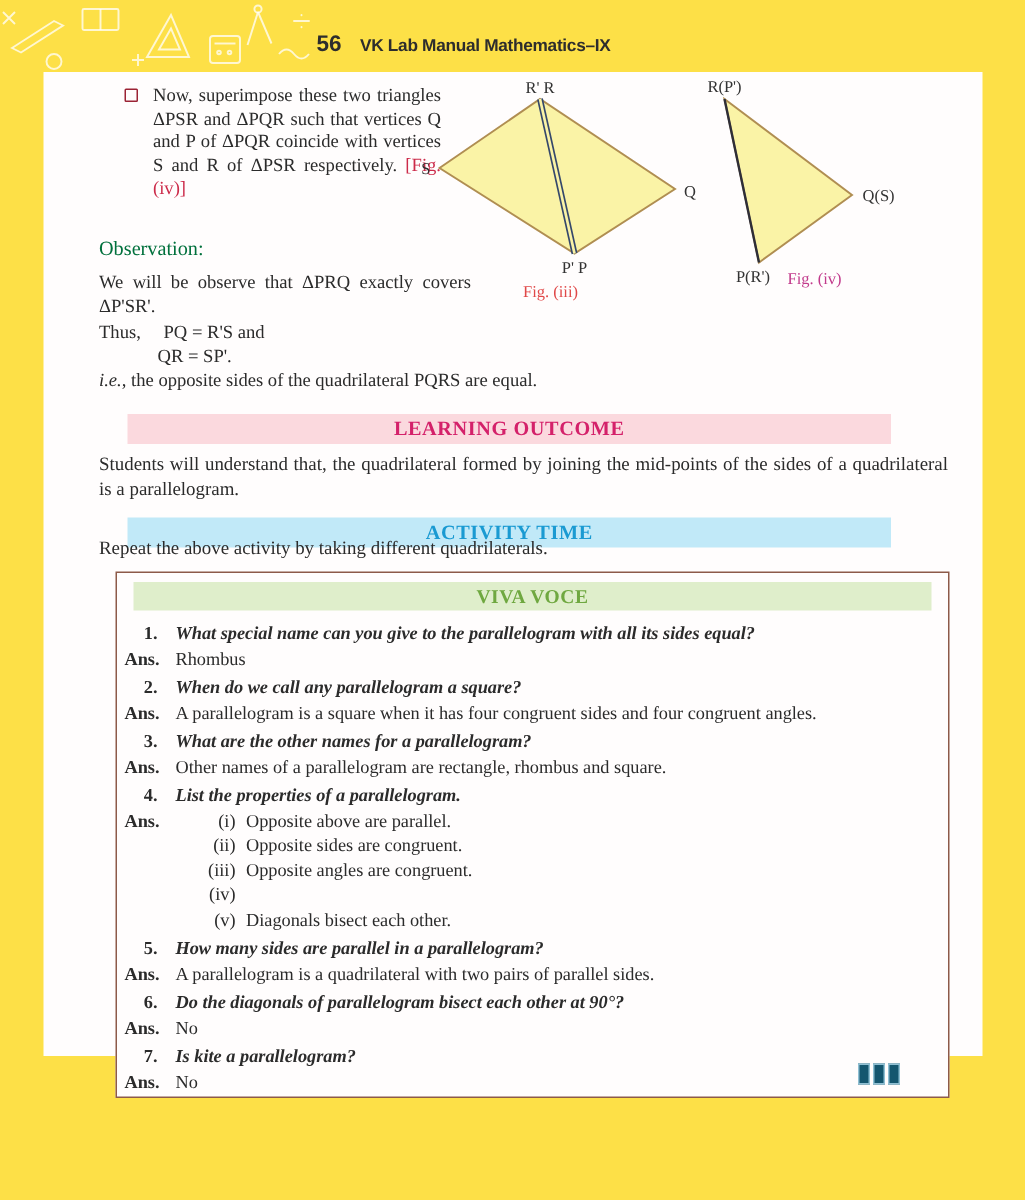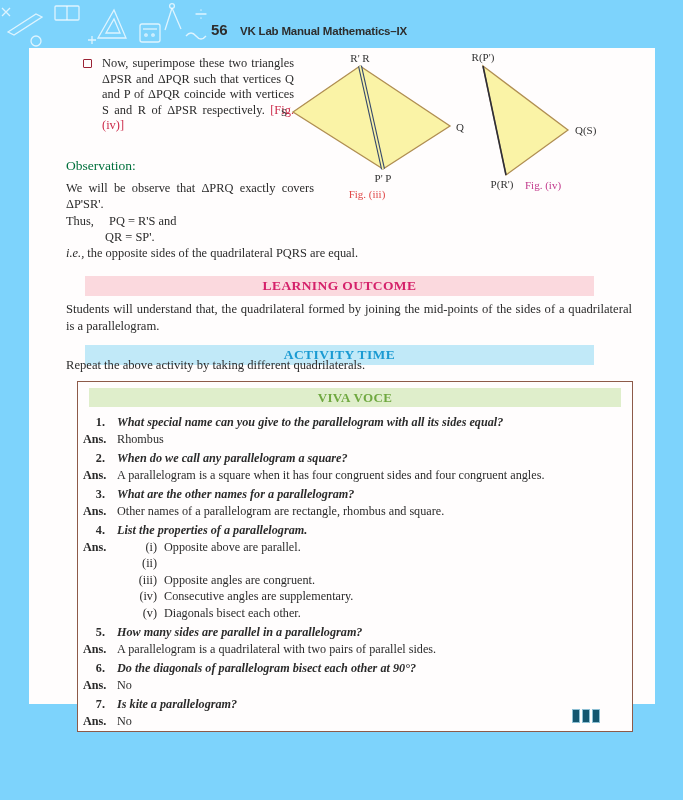--- a/index.html
+++ b/index.html
@@ -1,18 +1,18 @@
 <!DOCTYPE html>
 <html><head>
 <meta charset="utf-8">
 <style>
   * { margin:0; padding:0; box-sizing:border-box; }
   html,body { width:683px; height:800px; }
   body { font-family:"Liberation Serif","DejaVu Serif",serif; color:#2b2b2b; }
-  .page { position:relative; width:683px; height:800px; background:#7dd3fc; overflow:hidden;padding-left:20px; }
+  .page { position:relative; width:683px; height:800px; background:#fde047; overflow:hidden;padding-left:20px; }
 
   .doodles { position:absolute; left:0; top:0; }
   .page-num { position:absolute; left:211px; top:21px; font-family:"Liberation Sans","DejaVu Sans",sans-serif;
               font-weight:bold; font-size:15px; color:#2d2d2d; }
   .page-title { position:absolute; left:240px; top:25px; font-family:"Liberation Sans","DejaVu Sans",sans-serif;
               font-weight:bold; font-size:11.5px; letter-spacing:-0.2px; color:#2d2d2d; }
 
   .content { position:absolute; left:29px; top:48px; width:626px; height:656px; background:#fffdfd; }
 
   .intro-bullet { position:absolute; left:54px; top:11px; width:9px; height:9px;
@@ -171,30 +171,30 @@
           <span class="q-text">List the properties of a parallelogram.</span>
         </div>
         <div class="a-row">
           <span class="a-label">Ans.</span>
           <span class="sub-num">(i)</span>
           <span class="sub-text">Opposite above are parallel.</span>
         </div>
         <div class="a-row">
           <span class="a-label"></span>
           <span class="sub-num">(ii)</span>
+          <span class="sub-text">Opposite sides are congruent.</span>
         </div>
         <div class="a-row">
           <span class="a-label"></span>
           <span class="sub-num">(iii)</span>
           <span class="sub-text">Opposite angles are congruent.</span>
         </div>
         <div class="a-row">
           <span class="a-label"></span>
           <span class="sub-num">(iv)</span>
-          <span class="sub-text">Consecutive angles are supplementary.</span>
         </div>
         <div class="a-row">
           <span class="a-label"></span>
           <span class="sub-num">(v)</span>
           <span class="sub-text">Diagonals bisect each other.</span>
         </div>
 
         <div class="q-row">
           <span class="q-num">5.</span>
           <span class="q-text">How many sides are parallel in a parallelogram?</span>

